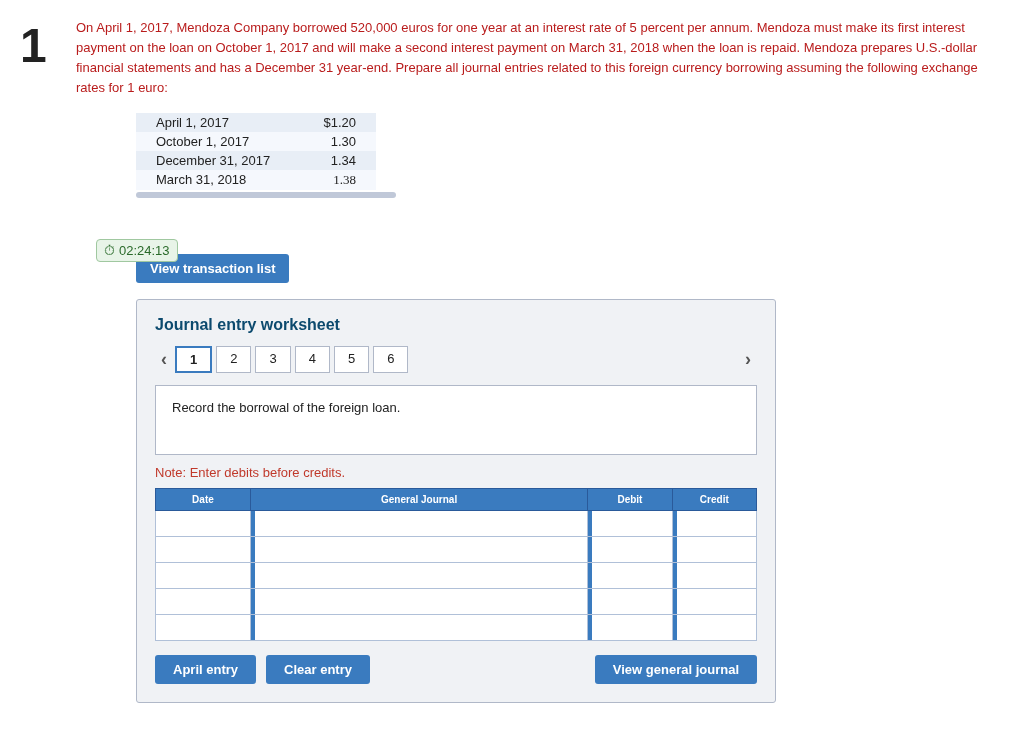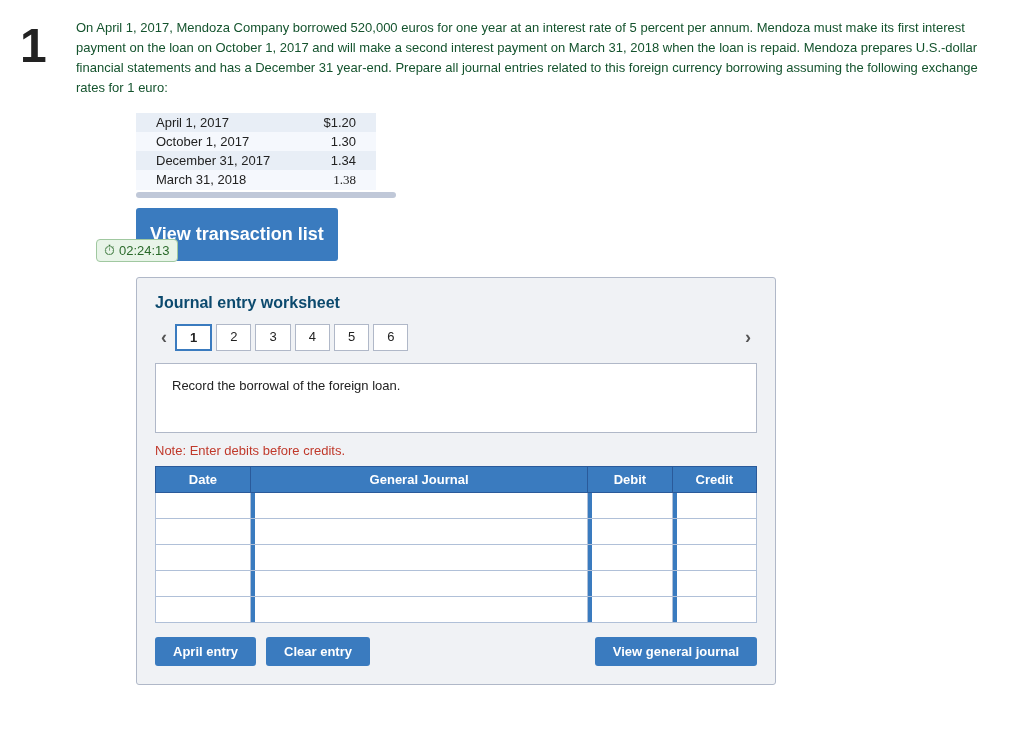--- a/index.html
+++ b/index.html
@@ -23,21 +23,21 @@
       min-width: 40px;
       line-height: 1;
       padding-top: 4px;
     }
     .content-area {
       flex: 1;
     }
     .question-text {
       font-size: 13px;
       line-height: 1.55;
-      color: #14532d;
+      color: #b91c1c;
       margin-bottom: 14px;
     }
     .timer-badge {
       display: inline-flex;
       align-items: center;
       gap: 4px;
       background: #e8f4e8;
       border: 1px solid #a0c8a0;
       border-radius: 4px;
       padding: 2px 7px;
@@ -71,27 +71,28 @@
       height: 6px;
       background: #c0c8d8;
       border-radius: 3px;
       margin: 2px 0 10px 60px;
       width: 260px;
     }
     .view-transaction-btn {
       background: #3a7bbf;
       color: #fff;
       border: none;
-      padding: 16px 14px;
-      font-size: 18px;
+      padding: 7px 14px;
+      font-size: 13px;
       font-weight: bold;
       border-radius: 3px;
       cursor: pointer;
       margin-bottom: 16px;
       margin-left: 60px;
+      margin-top: 46px;
     }
     .worksheet-container {
       border: 1px solid #b0b8c8;
       border-radius: 3px;
       background: #f0f2f5;
       padding: 16px 18px 18px 18px;
       margin-left: 60px;
       max-width: 640px;
     }
     .worksheet-title {
@@ -147,21 +148,21 @@
     .journal-table {
       width: 100%;
       border-collapse: collapse;
       background: #fff;
       margin-bottom: 14px;
     }
     .journal-table th {
       background: #3a7bbf;
       color: #fff;
       padding: 5px 12px;
-      font-size: 13px;
+      font-size: 10px;
       font-weight: bold;
       text-align: center;
       border: 1px solid #2a5a9a;
     }
     .journal-table th.date-col { width: 90px; }
     .journal-table th.gen-col { width: 320px; text-align: center; }
     .journal-table th.debit-col { width: 80px; }
     .journal-table th.credit-col { width: 80px; }
     .journal-table td {
       border: 1px solid #b0c0d8;

